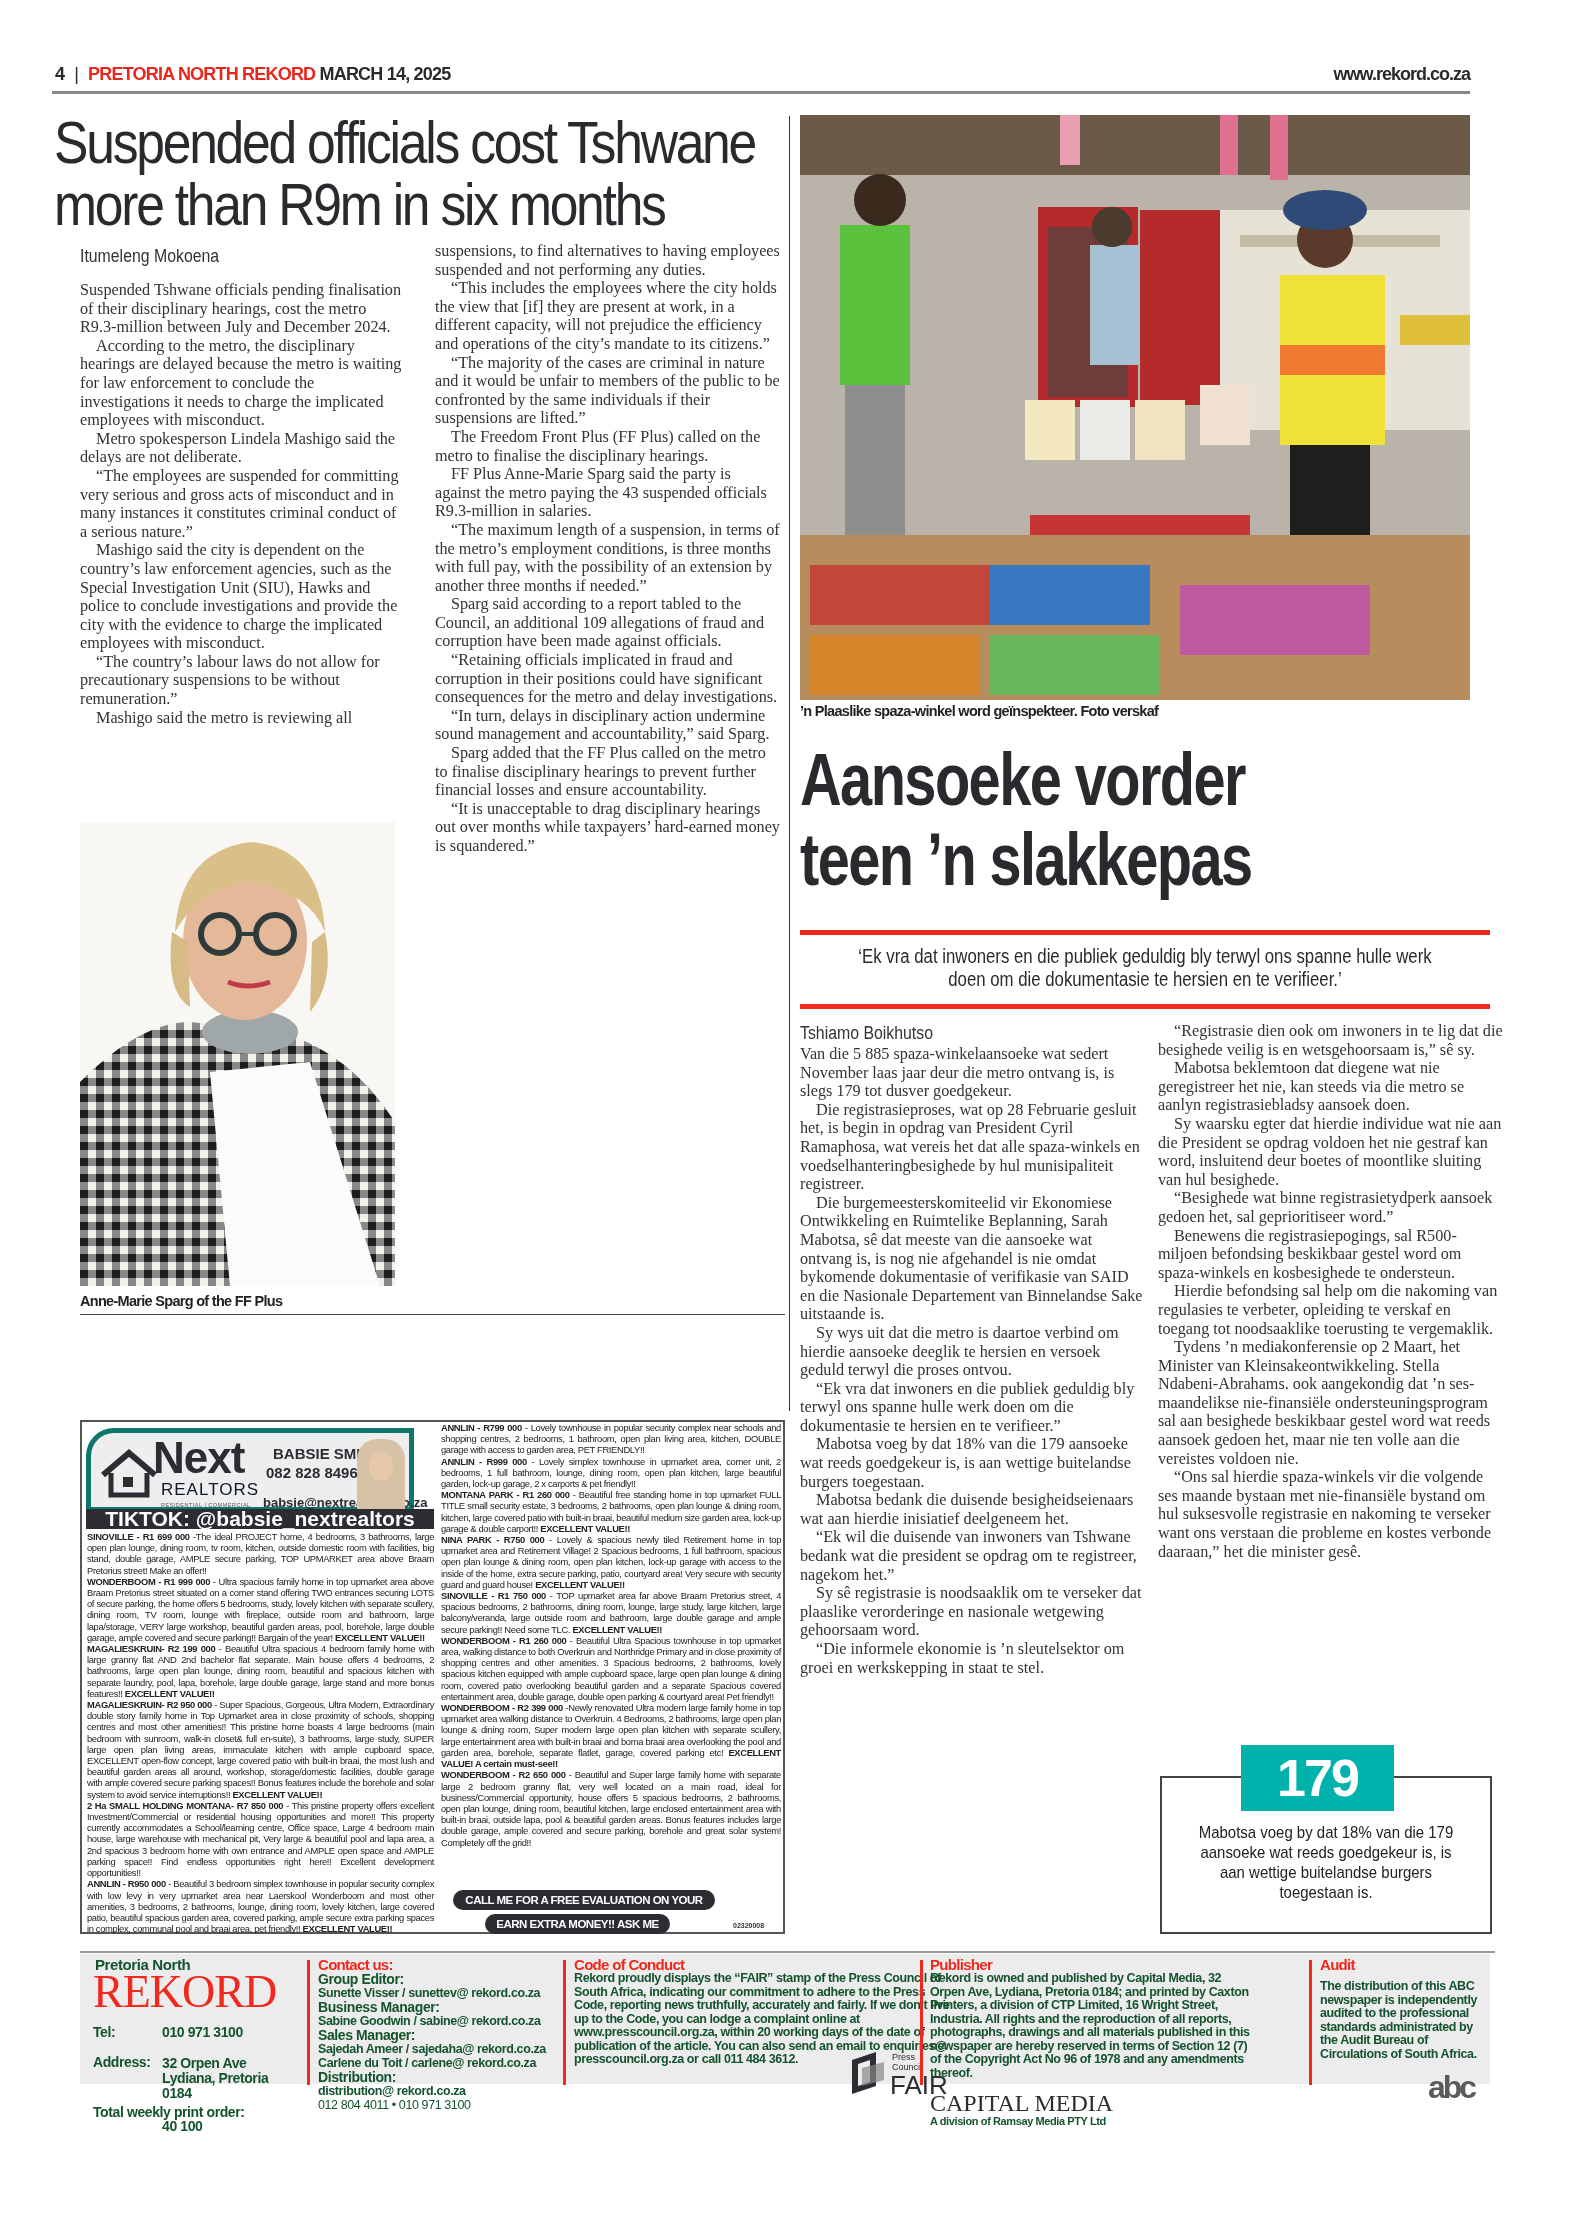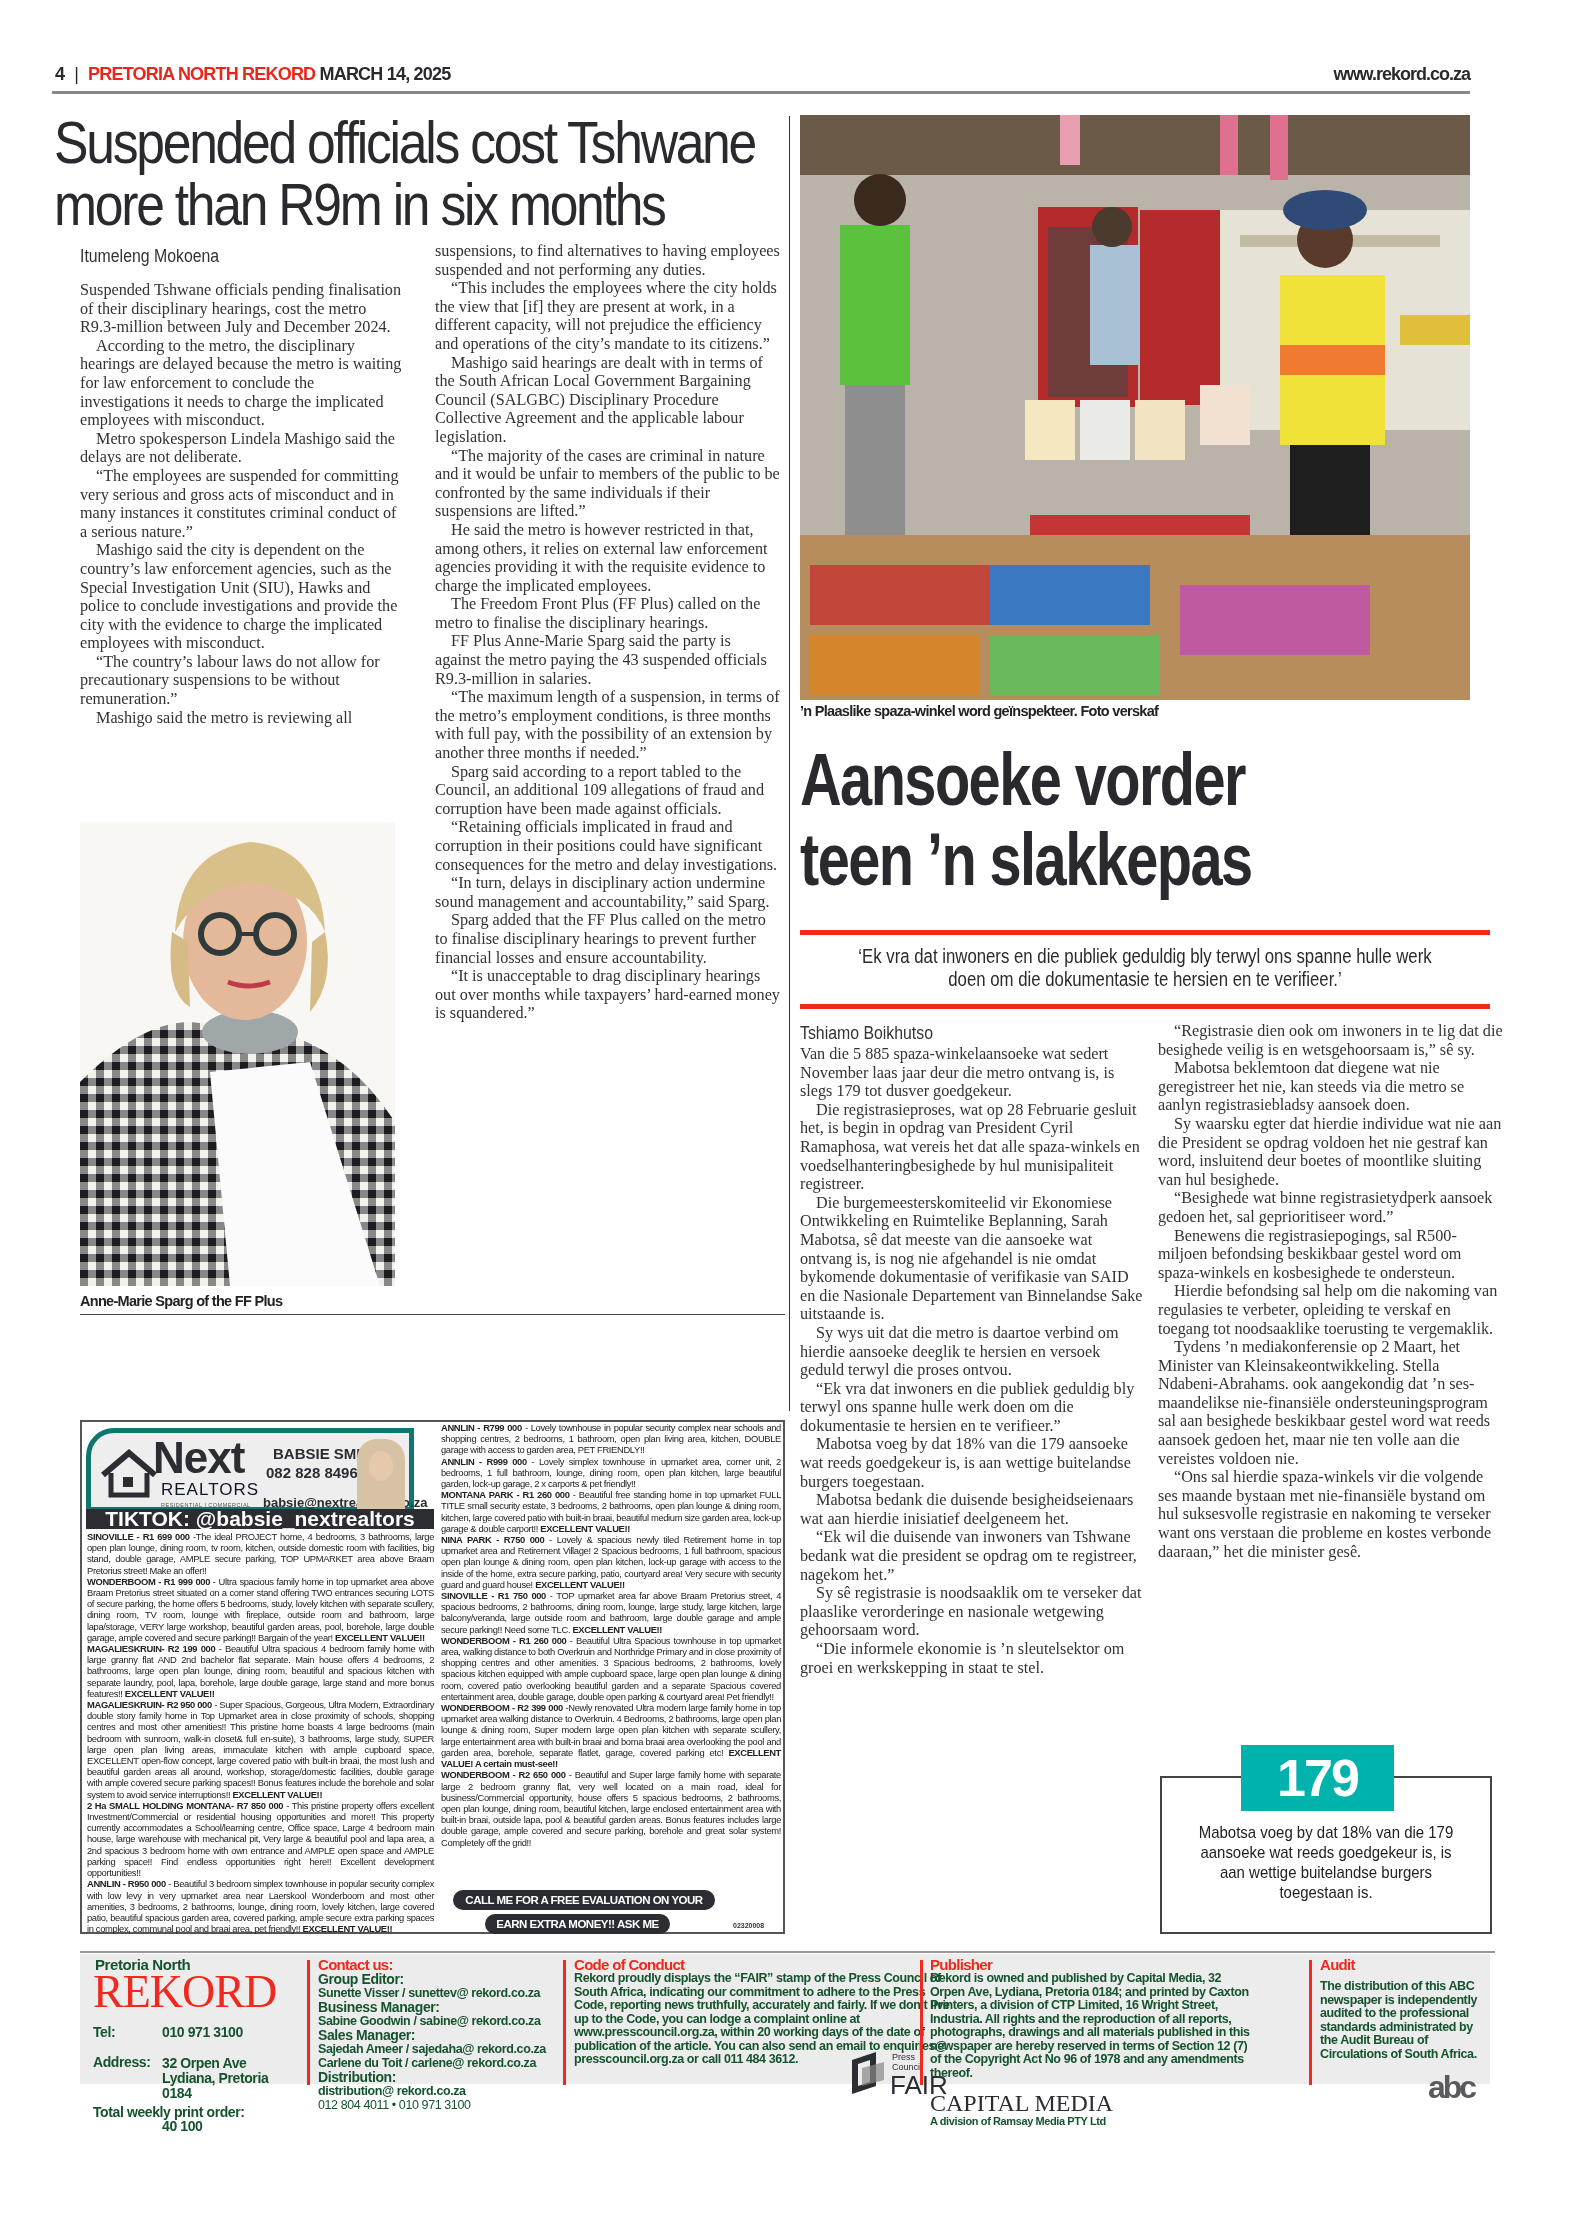--- a/index.html
+++ b/index.html
@@ -91,23 +91,21 @@
   <p>Metro spokesperson Lindela Mashigo said the delays are not deliberate.</p>
   <p>“The employees are suspended for committing very serious and gross acts of misconduct and in many instances it constitutes criminal conduct of a serious nature.”</p>
   <p>Mashigo said the city is dependent on the country’s law enforcement agencies, such as the Special Investigation Unit (SIU), Hawks and police to conclude investigations and provide the city with the evidence to charge the implicated employees with misconduct.</p>
   <p>“The country’s labour laws do not allow for precautionary suspensions to be without remuneration.”</p>
   <p>Mashigo said the metro is reviewing all</p>
 </div>
 
 <div class="abs col col2">
   <p class="first">suspensions, to find alternatives to having employees suspended and not performing any duties.</p>
   <p>“This includes the employees where the city holds the view that [if] they are present at work, in a different capacity, will not prejudice the efficiency and operations of the city’s mandate to its citizens.”</p>
-  <p>Mashigo said hearings are dealt with in terms of the South African Local Government Bargaining Council (SALGBC) Disciplinary Procedure Collective Agreement and the applicable labour legislation.</p>
   <p>“The majority of the cases are criminal in nature and it would be unfair to members of the public to be confronted by the same individuals if their suspensions are lifted.”</p>
-  <p>He said the metro is however restricted in that, among others, it relies on external law enforcement agencies providing it with the requisite evidence to charge the implicated employees.</p>
   <p>The Freedom Front Plus (FF Plus) called on the metro to finalise the disciplinary hearings.</p>
   <p>FF Plus Anne-Marie Sparg said the party is against the metro paying the 43 suspended officials R9.3-million in salaries.</p>
   <p>“The maximum length of a suspension, in terms of the metro’s employment conditions, is three months with full pay, with the possibility of an extension by another three months if needed.”</p>
   <p>Sparg said according to a report tabled to the Council, an additional 109 allegations of fraud and corruption have been made against officials.</p>
   <p>“Retaining officials implicated in fraud and corruption in their positions could have significant consequences for the metro and delay investigations.</p>
   <p>“In turn, delays in disciplinary action undermine sound management and accountability,” said Sparg.</p>
   <p>Sparg added that the FF Plus called on the metro to finalise disciplinary hearings to prevent further financial losses and ensure accountability.</p>
   <p>“It is unacceptable to drag disciplinary hearings out over months while taxpayers’ hard-earned money is squandered.”</p>
 </div>
 

